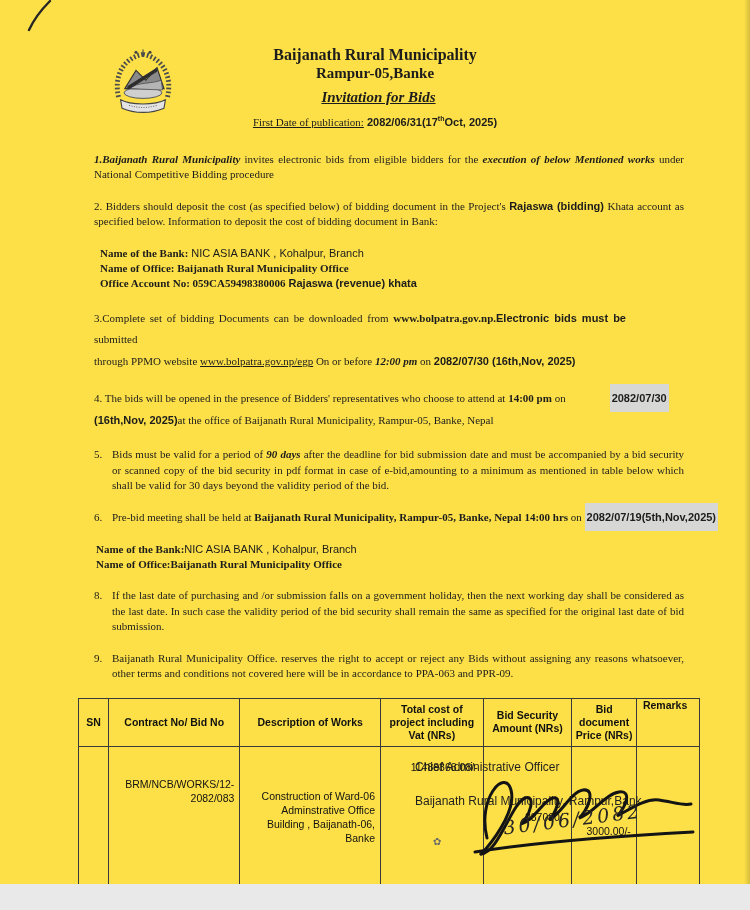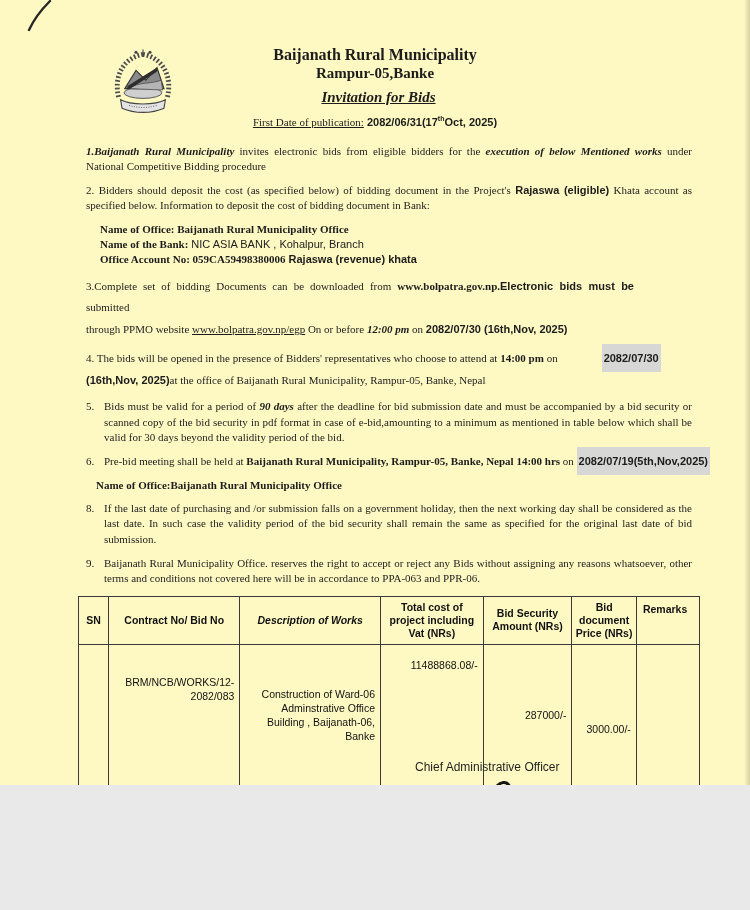--- a/index.html
+++ b/index.html
@@ -1,60 +1,60 @@
 <!DOCTYPE html>
 <html><head>
 <meta charset="utf-8">
 <style>
   html,body{margin:0;padding:0;background:#e9e9e9;}
   .page{
-    position:relative;width:750px;height:785px;margin:0 auto;
-    background:#fef9c3;overflow:hidden;
+    position:relative;width:750px;height:884px;margin:0 auto;
+    background:#fde047;overflow:hidden;
     font-family:"Liberation Serif",serif;color:#1c1c1c;
   }
   .page::after{content:"";position:absolute;right:0;top:0;bottom:0;width:6px;
     background:linear-gradient(to right,rgba(0,0,0,0),rgba(0,0,0,0.16));pointer-events:none;}
   .pen-mark{position:absolute;left:22px;top:0;}
   
   .doc-header{position:relative;padding-top:46px;text-align:center;}
   .emblem{position:absolute;left:108px;top:48px;width:70px;height:70px;}
   .org-name{font-size:16px;font-weight:bold;line-height:18px;}
   .org-line{font-size:15px;font-weight:bold;line-height:18px;}
   .doc-title{display:inline-block;margin-top:7px;font-size:15px;font-weight:bold;
     font-style:italic;text-decoration:underline;margin-left:7px;}
   .pub-line{margin-top:9px;font-size:11px;}
   .pub-label{text-decoration:underline;}
   .pub-date{font-family:"Liberation Sans",sans-serif;font-weight:bold;}
   .pub-date sup{font-size:7px;}
   
   .doc-body{padding:8px 50px 0 78px;font-size:11px;}
-  .doc-body p{margin:8px;text-align:justify;}
+  .doc-body p{margin:16px;text-align:justify;}
   .lh-a{line-height:15.6px;}
   .lh-b{line-height:21.5px;}
   .bi{font-weight:bold;font-style:italic;}
   .b{font-weight:bold;}
   .sans{font-family:"Liberation Sans",sans-serif;}
   .u{text-decoration:underline;}
   .hl{background:#d7d7d5;padding:8px 2px;}
   .gap-a{display:inline-block;width:58px;}
   .gap-b{display:inline-block;width:44px;}
   .bank-block{padding-left:22px;line-height:15.2px;margin:1px 0 7px 0;}
   .hang{padding-left:18px;}
   .hang .num{display:inline-block;width:18px;margin-left:-18px;}
   .mt2{margin-top:2px;}.mt4{margin-top:4px;}.mt6{margin-top:6px;}
   .nowrap{white-space:nowrap;}
   
   .bids-table{border-collapse:collapse;margin:9px 0 0 0;
     font-family:"Liberation Sans",sans-serif;font-size:10.5px;color:#111;}
   .bids-table th,.bids-table td{border:1.4px solid #3a3a3a;}
   .bids-table th{font-weight:bold;text-align:center;vertical-align:middle;
     line-height:13px;padding:4px 3px;}
-  .bids-table th.th-remarks{vertical-align:top;text-align:left;padding:6px 6px;}
+  .bids-table th.th-remarks{vertical-align:top;text-align:left;padding:0 6px;}
   .bids-table td{height:133px;text-align:right;padding:2px 5px;}
-  .col-sn{width:26px;}.col-contract{width:128px;}.col-desc{width:156px;font-style:italic;}
+  .col-sn{width:26px;}.col-contract{width:128px;}.col-desc{width:156px;}
   .col-total{width:104px;}.col-sec{width:94px;}.col-price{width:60px;}.col-rem{width:52px;}
   td.cell-sn{vertical-align:bottom;text-align:left;padding:0 0 36px 8px;}
   td.cell-contract{vertical-align:top;padding-top:30px;line-height:14px;}
   td.cell-desc{vertical-align:top;padding-top:42px;line-height:14px;}
   td.cell-total{vertical-align:top;padding-top:14px;}
   td.cell-sec{vertical-align:top;padding-top:64px;}
   td.cell-price{vertical-align:top;padding-top:78px;}
   
   .sig-block{position:absolute;left:415px;top:760px;width:300px;height:120px;
     font-family:"Liberation Sans",sans-serif;font-size:12px;color:#1f1f1f;}
@@ -96,46 +96,47 @@
     <div><span class="doc-title">Invitation for Bids</span></div>
     <div class="pub-line">
       <span class="pub-label">First Date of publication:</span><span class="pub-date"><span> 2082/06/31(17</span><sup>th</sup><span>Oct, 2025)</span></span>
     </div>
   </header>
 
   <main class="doc-body">
 
     <p class="lh-a mt6"><span class="bi">1.</span><span class="bi">Baijanath Rural Municipality</span><span> invites electronic bids from eligible bidders for the </span><span class="bi">execution of below Mentioned works</span><span> under National Competitive Bidding procedure</span></p>
 
-    <p class="lh-a mt2"><span>2.</span><span> Bidders should deposit the cost (as specified below) of bidding document in the Project's </span><span class="sans b">Rajaswa (eligible)</span><span> Khata account as specified below. Information to deposit the cost of bidding document in Bank:</span></p>
+    <p class="lh-a mt2"><span>2.</span><span> Bidders should deposit the cost (as specified below) of bidding document in the Project's </span><span class="sans b">Rajaswa (bidding)</span><span> Khata account as specified below. Information to deposit the cost of bidding document in Bank:</span></p>
 
     <div class="bank-block">
+      <div><span class="b">Name of the Bank:</span><span class="sans"> NIC ASIA BANK , Kohalpur, Branch</span></div>
       <div><span class="b">Name of Office: </span><span class="b">Baijanath  Rural Municipality Office</span></div>
-      <div><span class="b">Name of the Bank:</span><span class="sans"> NIC ASIA BANK , Kohalpur, Branch</span></div>
       <div><span class="b">Office Account No: </span><span class="b">059CA59498380006</span><span class="sans b"> Rajaswa (revenue) khata</span></div>
     </div>
 
     <p class="lh-b mt4"><span>3.</span><span>Complete set of bidding Documents can be downloaded from </span><span class="b">www.bolpatra.gov.np.</span><span class="sans b">Electronic bids must be</span><span class="gap-a"></span><span>submitted</span><br>
     <span>through PPMO website </span><span class="u">www.bolpatra.gov.np/egp</span><span> On or before </span><span class="bi">12:00 pm</span><span> on </span><span class="sans b">2082/07/30 (16th,Nov, 2025)</span></p>
 
     <p class="lh-b mt2"><span>4.</span><span> The bids will be opened in the presence of Bidders' representatives who choose to attend at </span><span class="b">14:00 pm</span><span> on</span><span class="gap-b"></span><span class="sans b hl">2082/07/30</span><br>
     <span class="sans b">(16th,Nov, 2025)</span><span>at the office of Baijanath Rural Municipality, Rampur-05, Banke, Nepal</span></p>
 
     <p class="lh-a hang mt6"><span class="num">5.</span><span>Bids must be valid for a period of </span><span class="bi">90 days</span><span> after the deadline for bid submission date and must be accompanied by a bid security or scanned copy of the bid security in pdf format in case of e-bid,amounting to a minimum as mentioned in table below which shall be valid for 30 days beyond the validity period of the bid.</span></p>
 
     <p class="lh-a hang nowrap"><span class="num">6.</span><span>Pre-bid meeting shall be held at </span><span class="b">Baijanath Rural Municipality, Rampur-05, Banke, Nepal</span><span class="b"> 14:00 hrs</span><span> on </span><span class="sans b hl">2082/07/19(5th,Nov,2025)</span></p>
 
 
     <div class="bank-block" style="padding-left:18px;">
+      <div><span class="b">Name of the Bank:</span><span class="sans">NIC ASIA BANK , Kohalpur, Branch</span></div>
       <div><span class="b">Name of Office:</span><span class="b">Baijanath  Rural Municipality Office</span></div>
     </div>
 
     <p class="lh-a hang mt2"><span class="num">8.</span><span>If the last date of purchasing and /or submission falls on a government holiday, then the next working day shall be considered as the last date. In such case the validity period of the bid security shall remain the same as specified for the original last date of bid submission.</span></p>
 
-    <p class="lh-a hang mt2"><span class="num">9.</span><span>Baijanath Rural   Municipality Office. reserves the right to accept or reject any Bids without assigning any reasons whatsoever, other terms and conditions not covered here will be in accordance to </span><span>PPA-063 and PPR-06.</span></p>
+    <p class="lh-a hang mt2"><span class="num">9.</span><span>Baijanath Rural   Municipality Office. reserves the right to accept or reject any Bids without assigning any reasons whatsoever, other terms and conditions not covered here will be in accordance to </span><span>PPA-063 and PPR-09.</span></p>
 
     <table class="bids-table">
       <thead>
         <tr>
           <th class="col-sn">SN</th>
           <th class="col-contract">Contract No/ Bid No</th>
           <th class="col-desc">Description of Works</th>
           <th class="col-total">Total cost of project including Vat (NRs)</th>
           <th class="col-sec">Bid Security Amount (NRs)</th>
           <th class="col-price">Bid document Price (NRs)</th>

